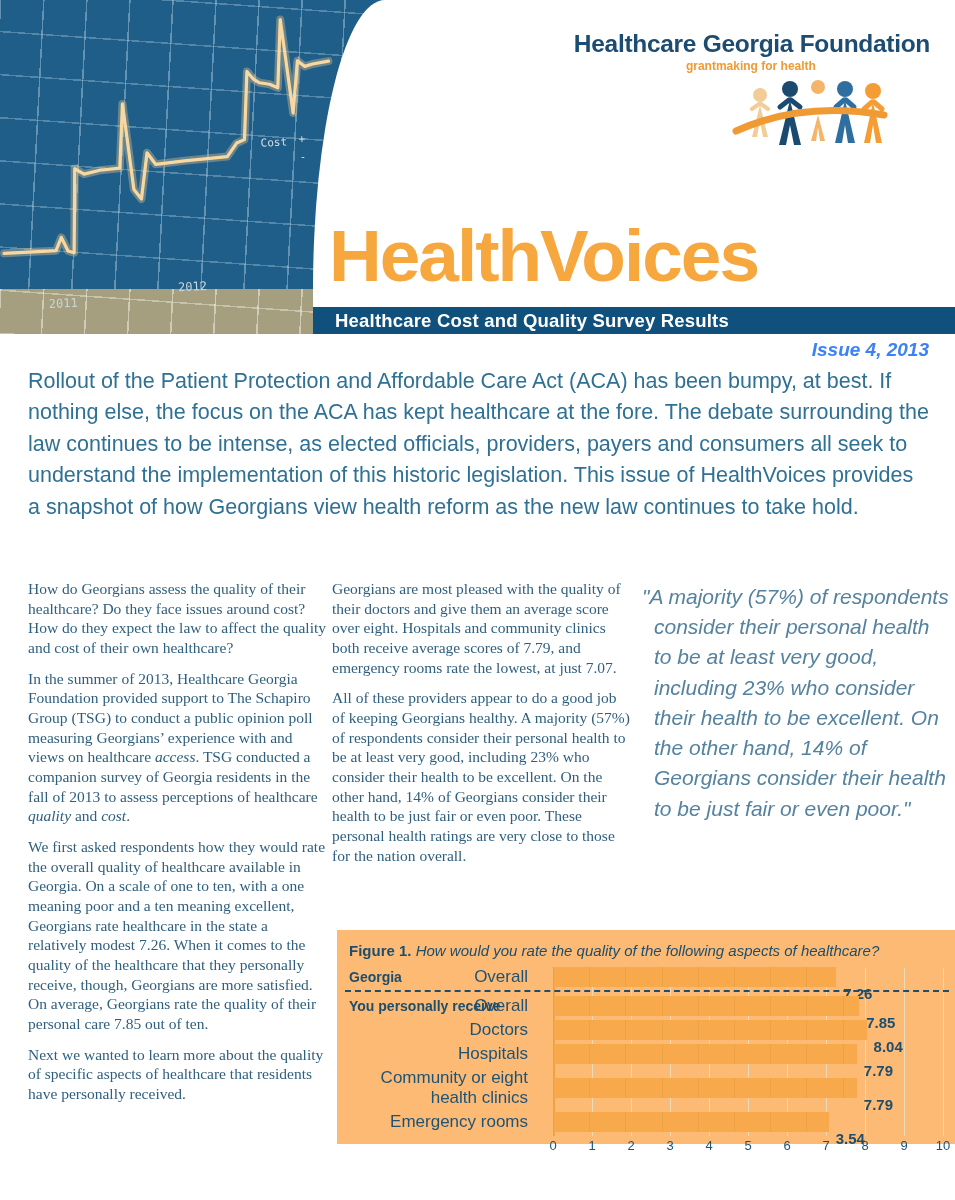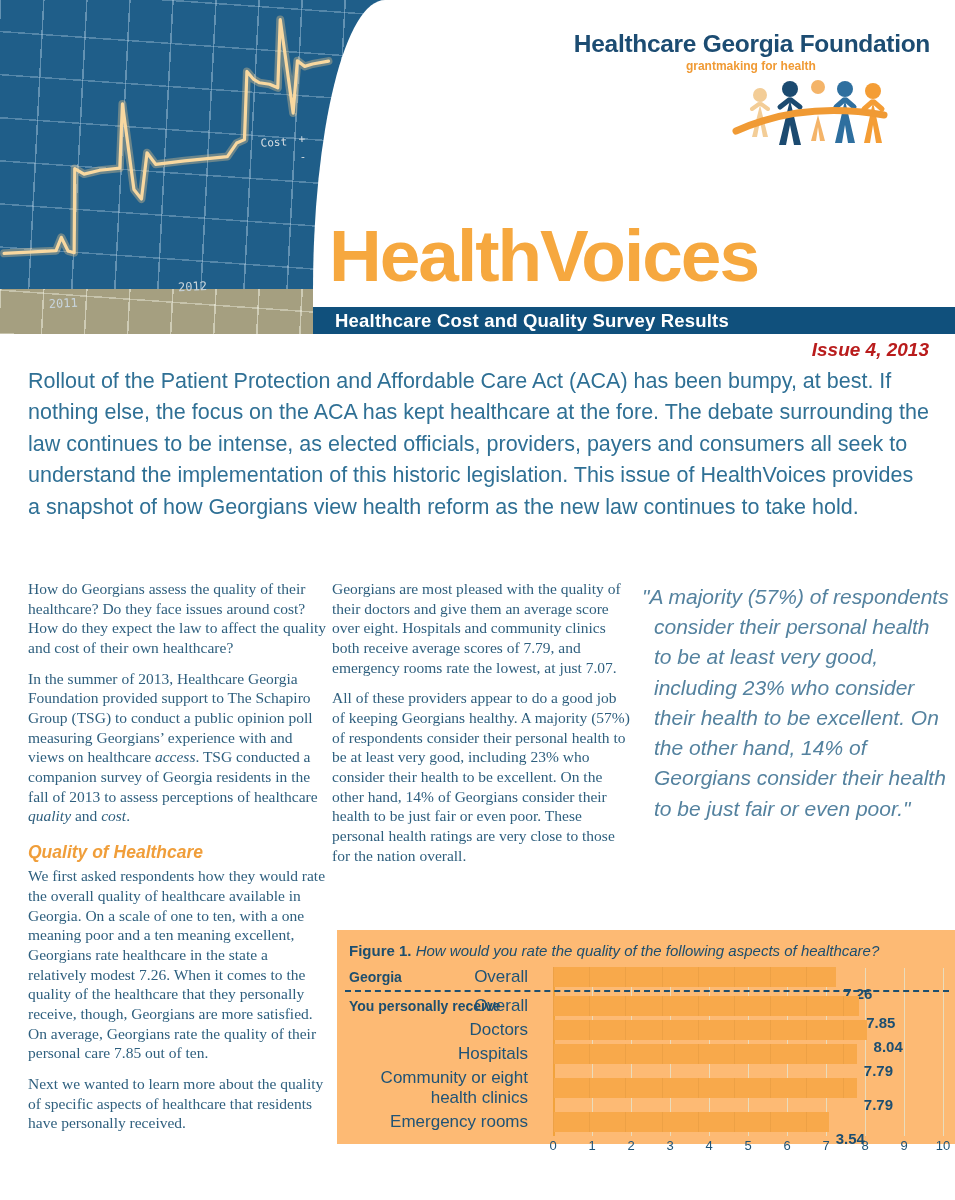--- a/index.html
+++ b/index.html
@@ -23,21 +23,21 @@
            display:flex;align-items:center;box-sizing:border-box;padding-left:22px;}
   .navybar span{color:#ffffff;font-size:18.5px;font-weight:bold;letter-spacing:.2px;}
   .mast-title{position:absolute;left:329px;top:219px;margin:0;font-size:73px;font-weight:bold;
               color:#F6A83F;letter-spacing:-2px;line-height:1;}
   .brand{position:absolute;right:25px;top:30px;text-align:center;}
   .brand-name{color:#1C4C72;font-size:24.5px;letter-spacing:-.3px;font-weight:bold;}
   .brand-tag{color:#F09A34;font-size:12px;font-weight:bold;margin:1px 2px 0 0;}
   .brand-logo{margin:2px 38px 0 auto;display:block;}
 
   
-  .issue{position:absolute;top:339px;right:26px;color:#b91c1c;font-size:19px;
+  .issue{position:absolute;top:339px;right:26px;color:#3b82f6;font-size:19px;
          font-style:italic;font-weight:bold;}
   .intro{position:absolute;top:366px;left:28px;width:903px;margin:0;color:#2F7095;
          font-size:21.5px;line-height:1.46;font-weight:500;}
 
   
   .bodycol{position:absolute;top:579px;color:#2E5F7E;
            font-family:"Liberation Serif",serif;font-size:15.5px;line-height:1.27;}
   .col1{left:28px;width:300px;}
   .col2{left:332px;width:298px;}
   .bodycol p{margin:0 0 11px 0;}
@@ -128,21 +128,20 @@
       </svg>
     </div>
   </header>
 
   <div class="issue">Issue 4, 2013</div>
   <p class="intro">Rollout of the Patient Protection and Affordable Care Act (ACA) has been bumpy, at best. If nothing else, the focus on the ACA has kept healthcare at the fore. The debate surrounding the law continues to be intense, as elected officials, providers, payers and consumers all seek to understand the implementation of this historic legislation. This issue of HealthVoices provides a snapshot of how Georgians view health reform as the new law continues to take hold.</p>
 
   <div class="bodycol col1">
     <p>How do Georgians assess the quality of their healthcare? Do they face issues around cost? How do they expect the law to affect the quality and cost of their own healthcare?</p>
     <p><span>In the summer of 2013, Healthcare Georgia Foundation provided support to The Schapiro Group (TSG) to conduct a public opinion poll measuring Georgians’ experience with and views on healthcare </span><span class="ital">access</span><span>. TSG conducted a companion survey of Georgia residents in the fall of 2013 to assess perceptions of healthcare </span><span class="ital">quality</span><span> and </span><span class="ital">cost</span><span>.</span></p>
-    <div class="subhead">Quality of Healthcare</div>
     <p>We first asked respondents how they would rate the overall quality of healthcare available in Georgia. On a scale of one to ten, with a one meaning poor and a ten meaning excellent, Georgians rate healthcare in the state a relatively modest 7.26. When it comes to the quality of the healthcare that they personally receive, though, Georgians are more satisfied. On average, Georgians rate the quality of their personal care 7.85 out of ten.</p>
     <p>Next we wanted to learn more about the quality of specific aspects of healthcare that residents have personally received.</p>
   </div>
 
   <div class="bodycol col2">
     <p>Georgians are most pleased with the quality of their doctors and give them an average score over eight. Hospitals and community clinics both receive average scores of 7.79, and emergency rooms rate the lowest, at just 7.07.</p>
     <p>All of these providers appear to do a good job of keeping Georgians healthy. A majority (57%) of respondents consider their personal health to be at least very good, including 23% who consider their health to be excellent. On the other hand, 14% of Georgians consider their health to be just fair or even poor. These personal health ratings are very close to those for the nation overall.</p>
   </div>
 
   <div class="quote">"A majority (57%) of respondents consider their personal health to be at least very good, including 23% who consider their health to be excellent. On the other hand, 14% of Georgians consider their health to be just fair or even poor."</div>

